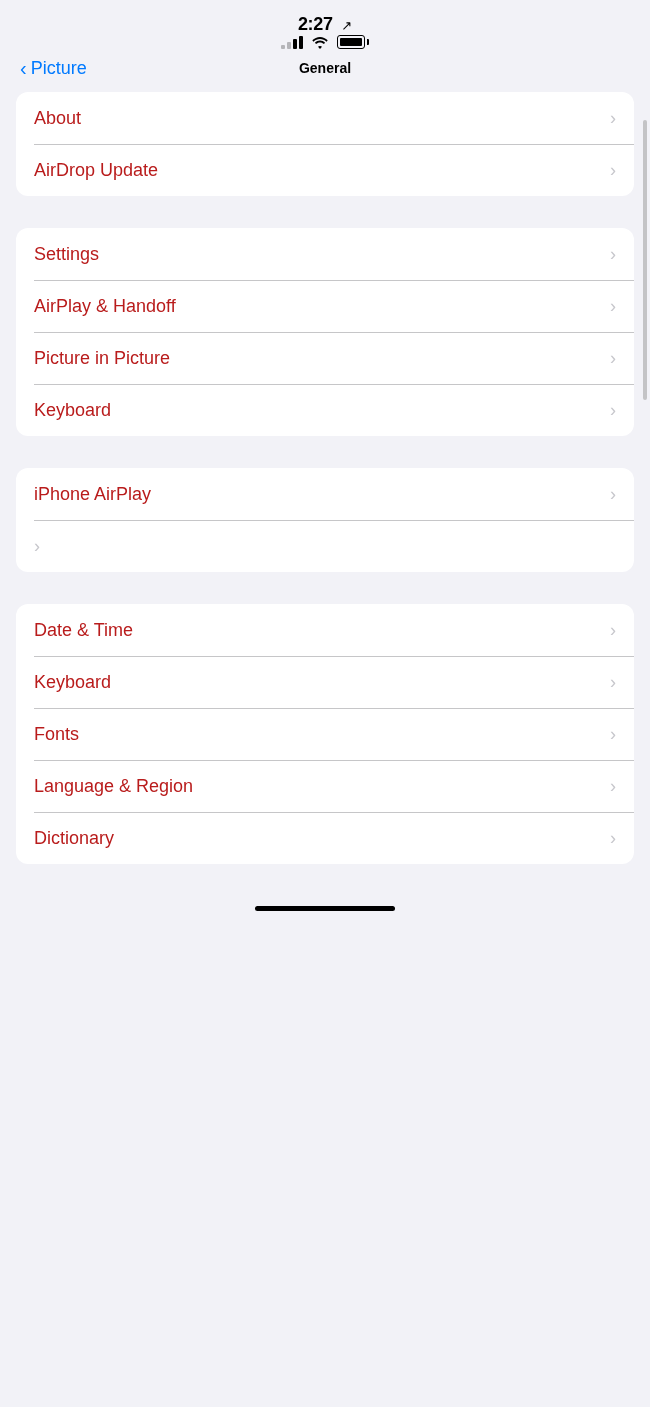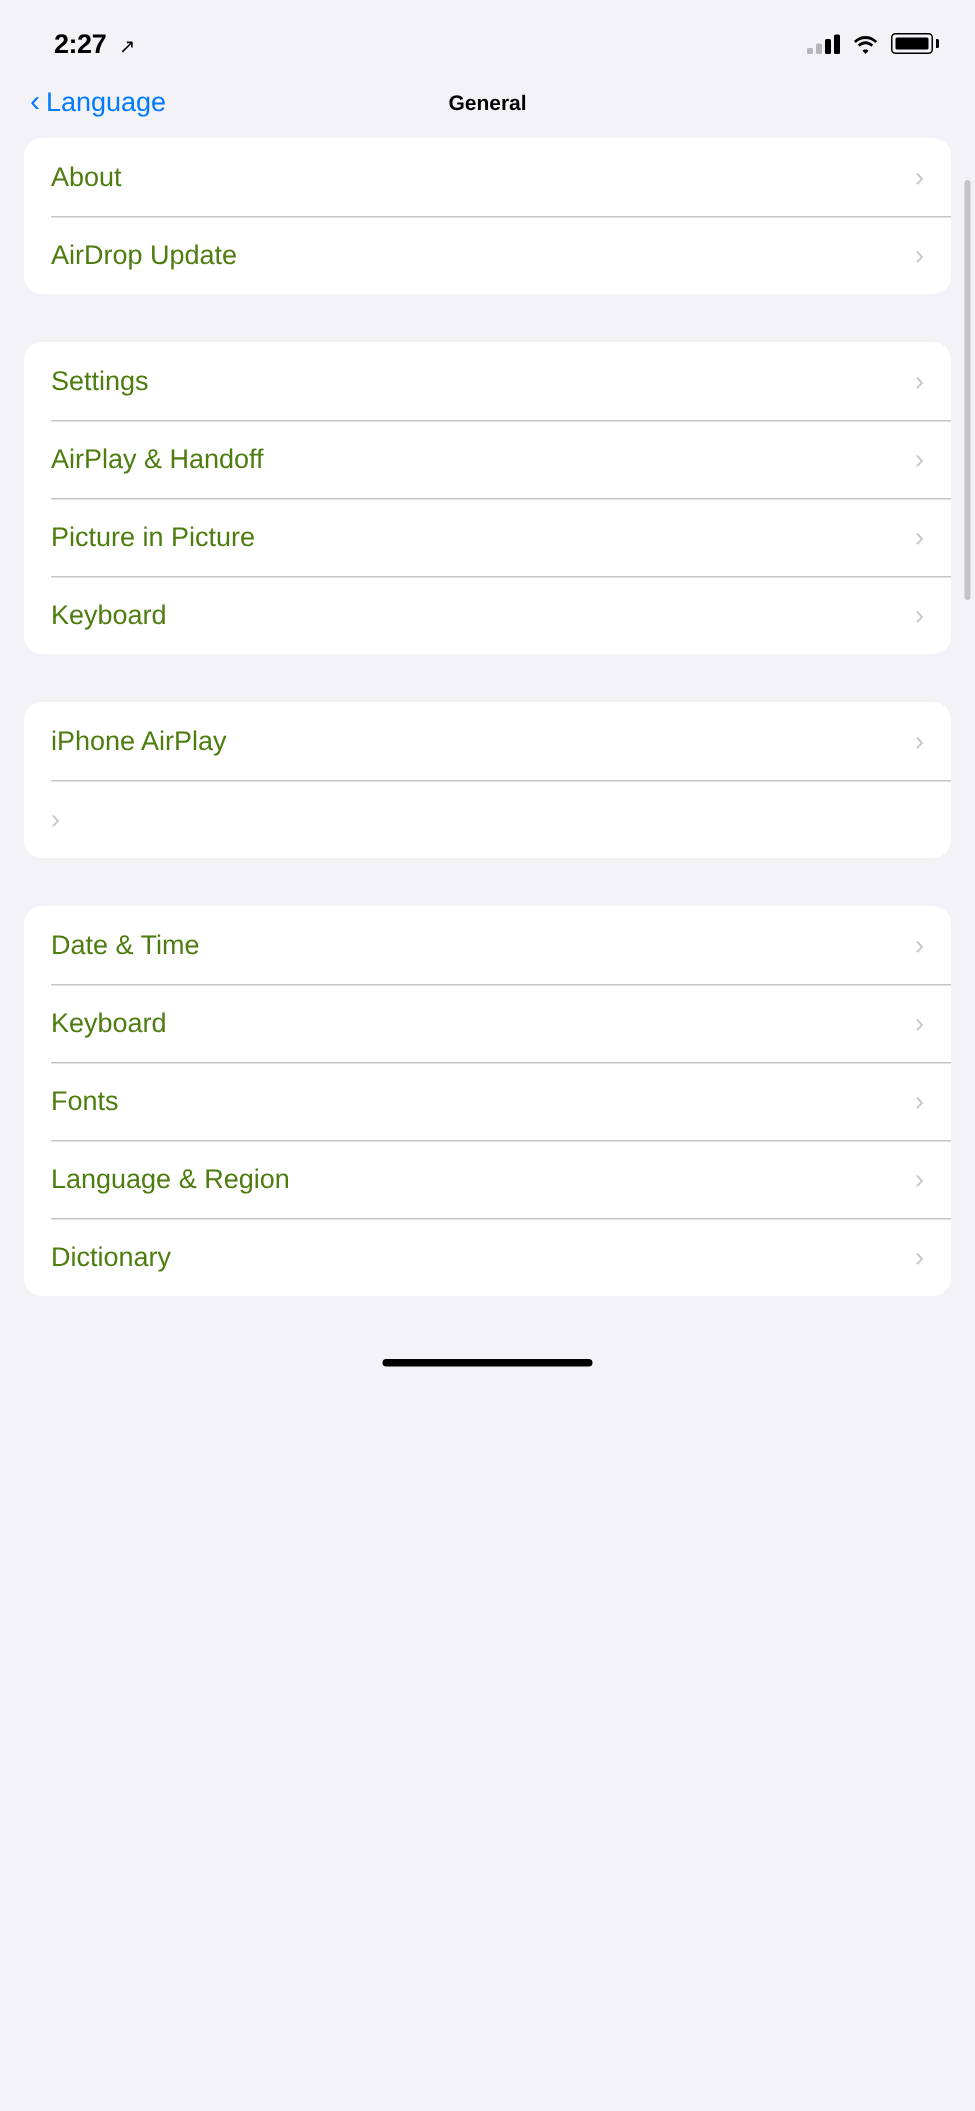--- a/index.html
+++ b/index.html
@@ -16,22 +16,23 @@
       font-family: -apple-system, 'SF Pro Text', 'Helvetica Neue', Arial, sans-serif;
       position: relative;
       overflow-x: hidden;
     }
 
     
     .status-bar {
       display: flex;
       justify-content: space-between;
       align-items: center;
-      padding: 14px 24px 8px 36px;
+      padding: 14px 24px 8px 24px;
       height: 52px;
+      flex-direction: column;
     }
 
     .status-time {
       font-size: 18px;
       font-weight: 600;
       color: #000;
       letter-spacing: -0.3px;
     }
 
     .status-right {
@@ -157,21 +158,21 @@
       position: absolute;
       bottom: 0;
       left: 18px;
       right: 0;
       height: 0.5px;
       background-color: #c6c6c8;
     }
 
     .settings-item-label {
       font-size: 18px;
-      color: #4d7c0f;
+      color: #b91c1c;
       font-weight: 400;
     }
 
     .chevron-right {
       color: #c7c7cc;
       font-size: 18px;
       font-weight: 500;
       flex-shrink: 0;
     }
 
@@ -234,21 +235,21 @@
         <div class="battery-fill"></div>
       </div>
       <div class="battery-tip"></div>
     </div>
   </div>
 </div>
 
 <div class="nav-header">
   <div class="back-button">
     <span class="back-chevron">‹</span>
-    <span class="back-label">Language</span>
+    <span class="back-label">Picture</span>
   </div>
   <span class="page-title">General</span>
 </div>
 
 <div class="scrollbar"></div>
 
 <div class="settings-container">
 
   <div class="settings-group">
     <div class="settings-item">

